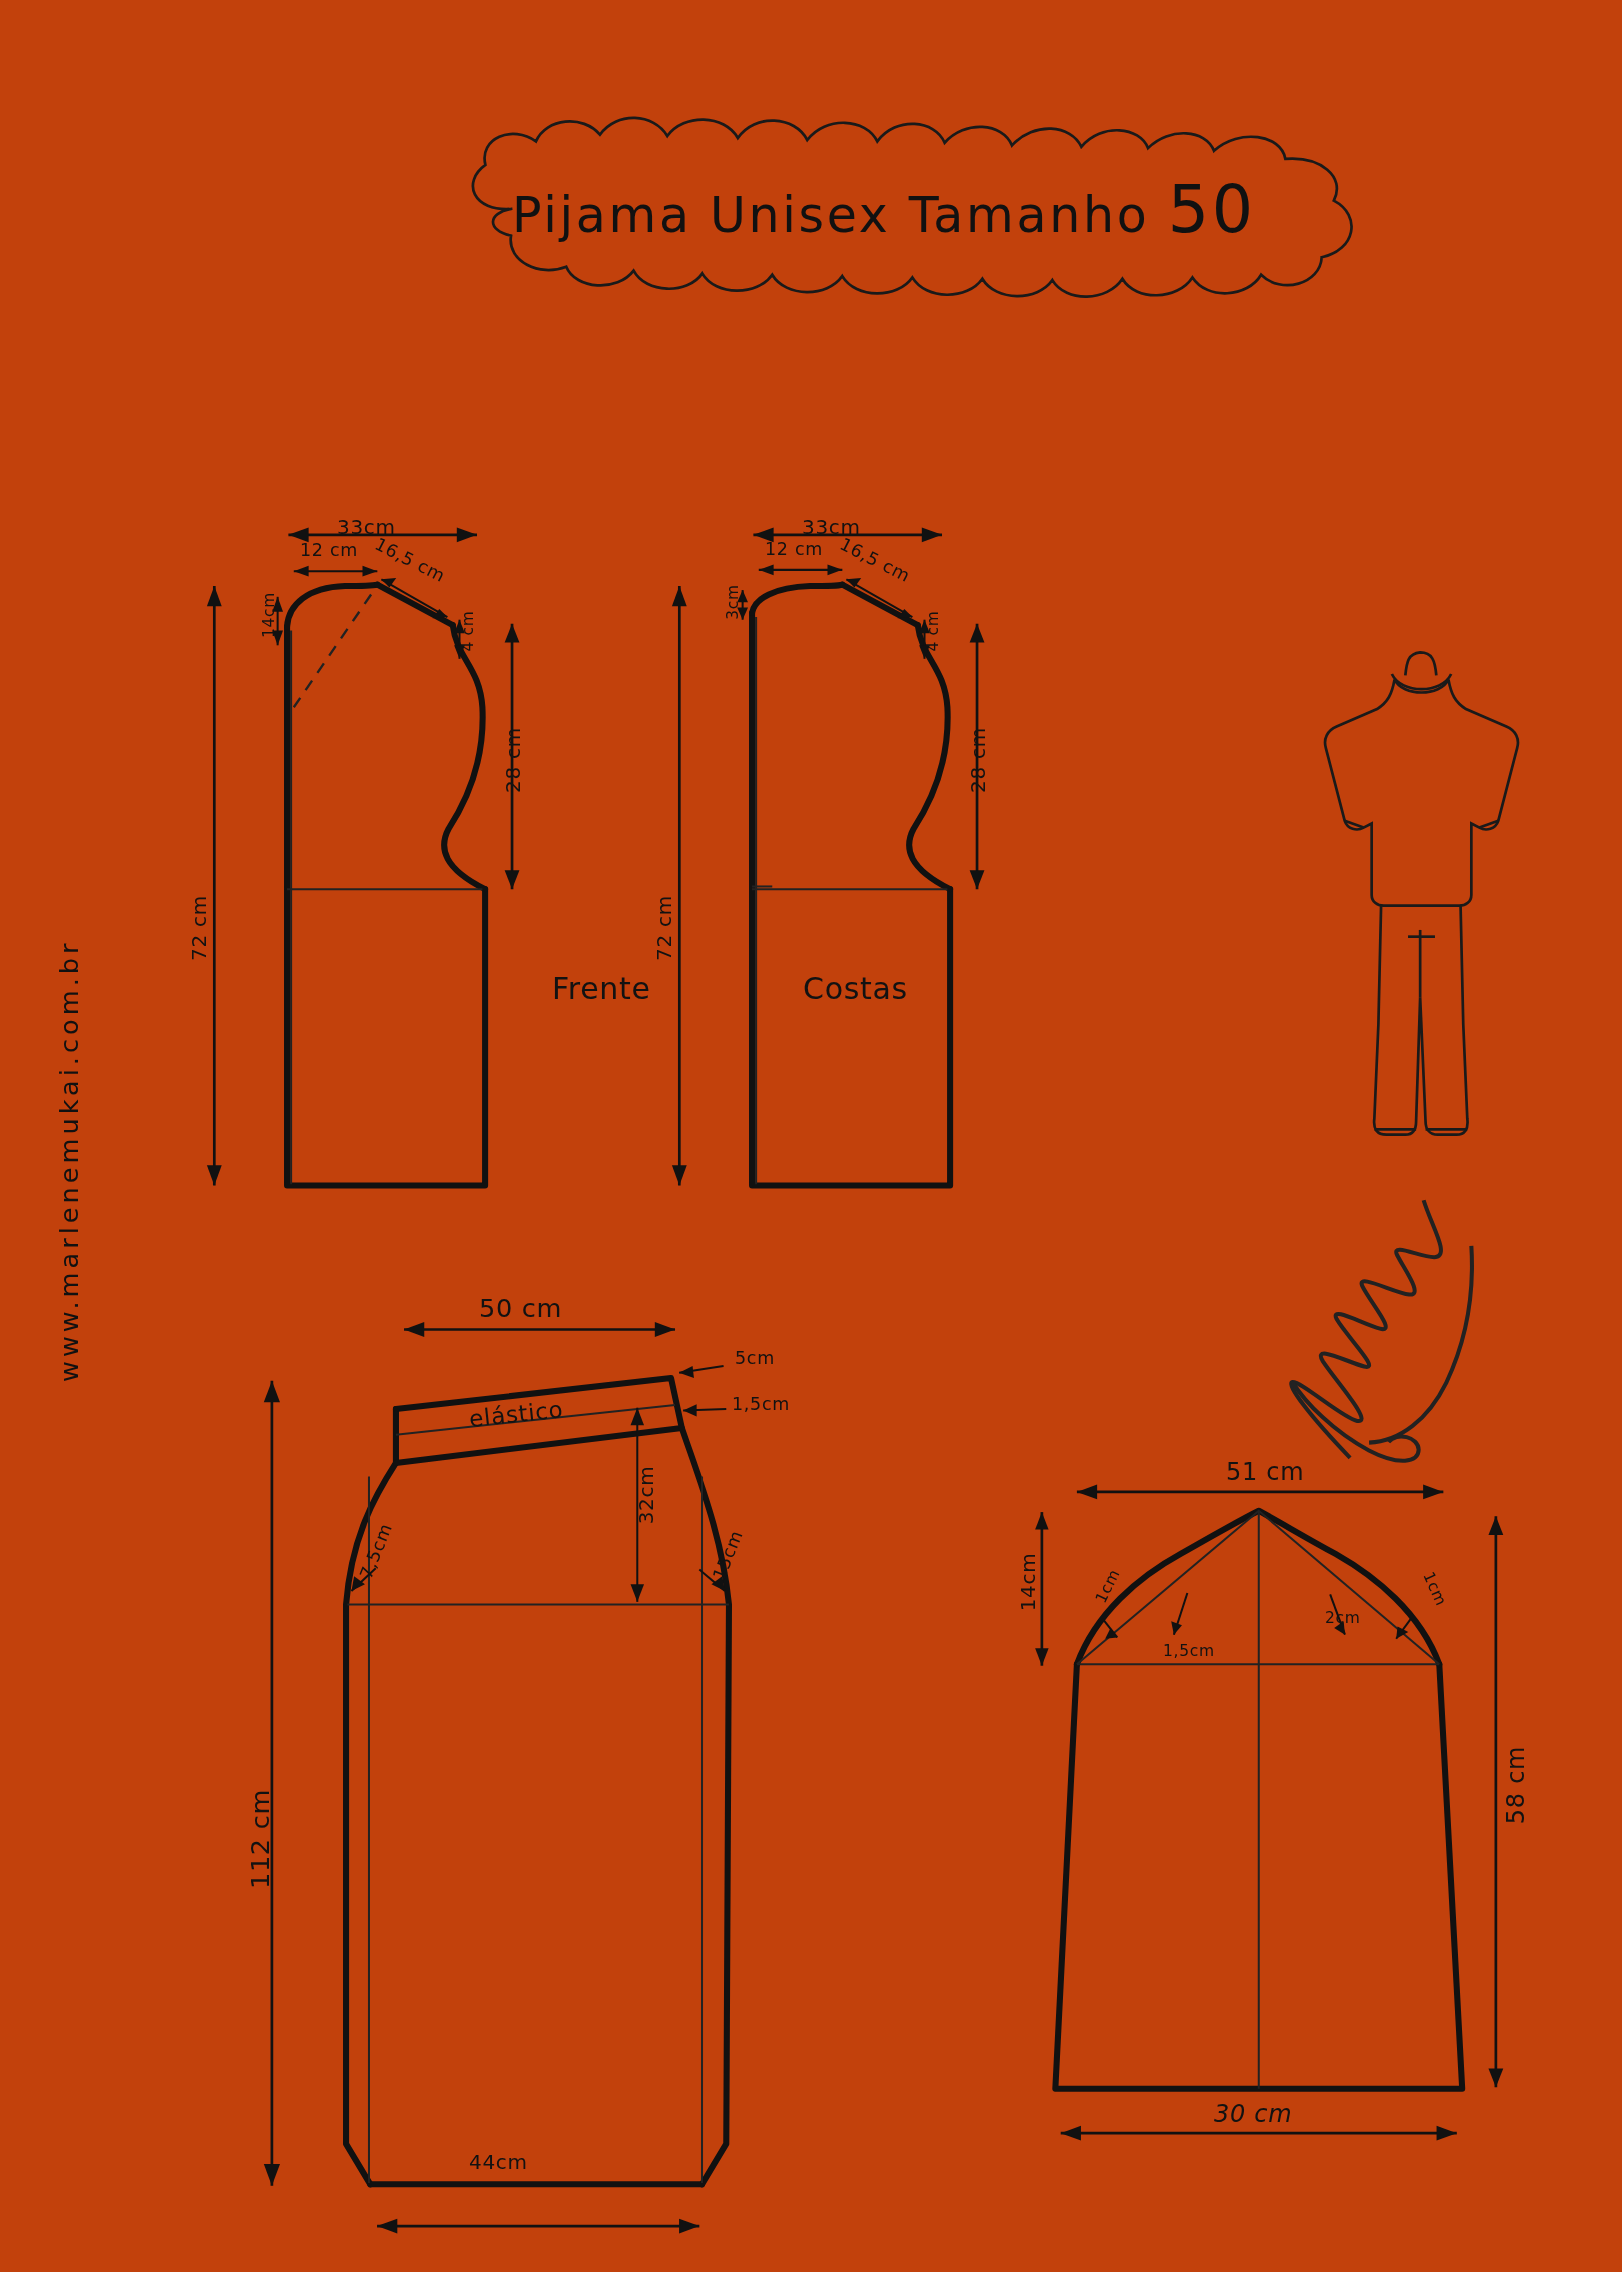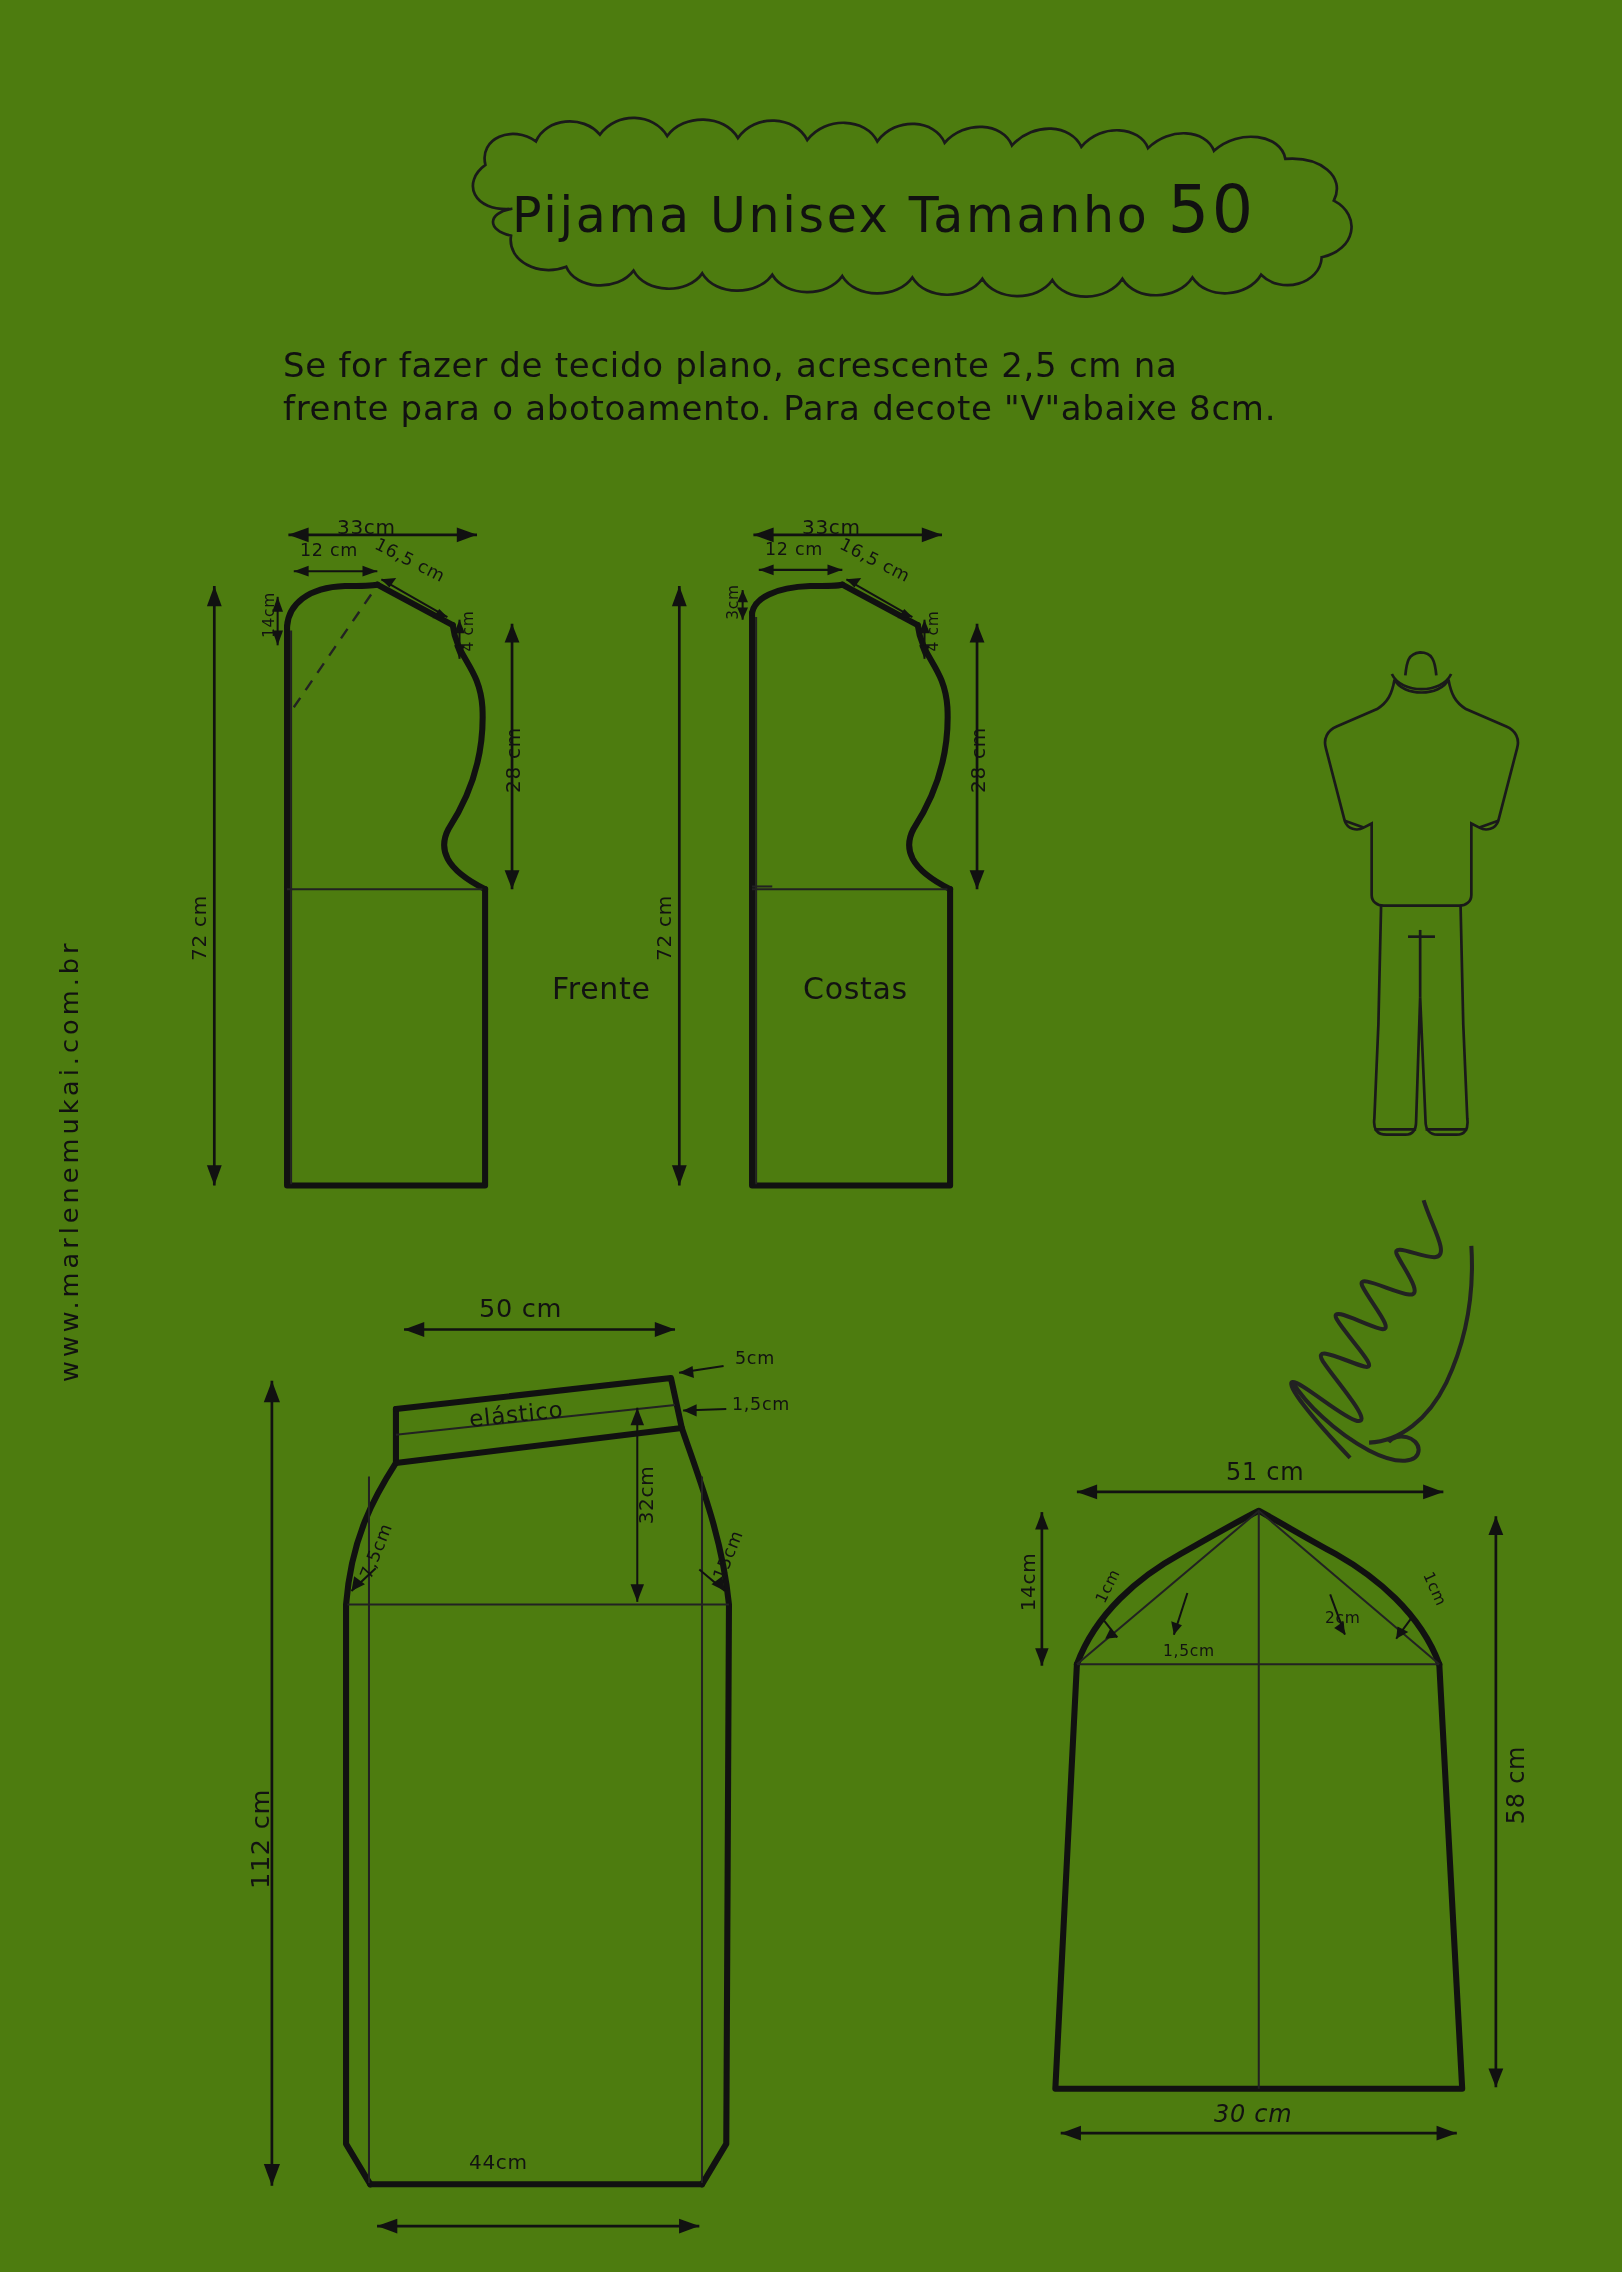--- a/index.html
+++ b/index.html
@@ -3,21 +3,21 @@
 <meta charset="utf-8">
 <style>
   html, body { margin:0; padding:0; background:#ffffff; }
   body {
     width:1623px; height:2273px;
     font-family:"DejaVu Sans", sans-serif;
     color:#121212;
     position:relative;
     overflow:hidden;
   }
-  .sheet { position:absolute; inset:0; background:#4d7c0f; }
+  .sheet { position:absolute; inset:0; background:#c2410c; }
 
   
   .abs { position:absolute; }
   .lbl { position:absolute; white-space:nowrap; font-size:20px; letter-spacing:0.7px; }
   .lbl.sm { font-size:17.5px; }
   .lbl.xs { font-size:15.5px; }
 
   
   .title-wrap { position:absolute; left:431px; top:101px; width:964px; height:202px; }
   .title-text {
@@ -92,24 +92,20 @@
         C276,284 214,280 200,246
         C160,262 112,238 118,200
         C82,192 82,166 120,160 Z"></path>
     </svg>
     <div class="title-text">
       <span>Pijama  Unisex  Tamanho</span>
       <span class="big">50</span>
     </div>
   </div>
 
-  <div class="note">
-    <span>Se for fazer de tecido plano, acrescente 2,5 cm  na</span>
-    <span class="l2">frente  para  o  abotoamento. Para decote "V"abaixe 8cm.</span>
-  </div>
 
   <div class="site">www.marlenemukai.com.br</div>
 
   <div class="signature">
     <svg width="283" height="290" viewBox="0 0 420 430">
       <g transform="rotate(-58 210 215)">
         <path class="pl-thin" style="stroke-width:6" d="M10,250 C30,170 52,110 60,118 C68,128 54,210 62,230 C72,254 96,170 110,140
              C124,112 128,170 136,196 C144,222 160,150 174,124
              C186,104 188,160 196,186 C204,212 222,152 236,130
              C248,112 252,176 262,196 C272,216 290,170 302,150

